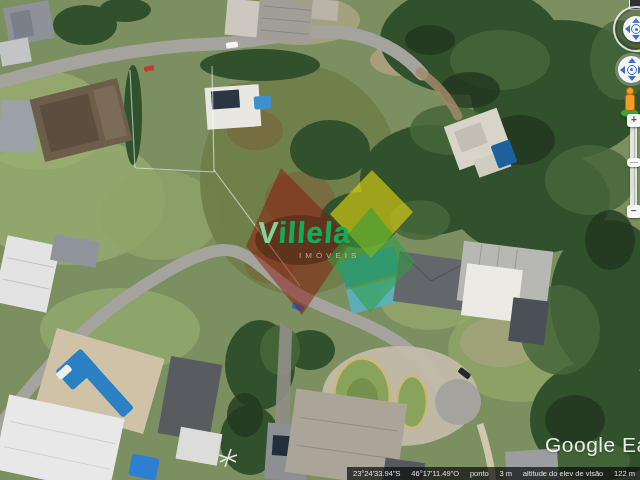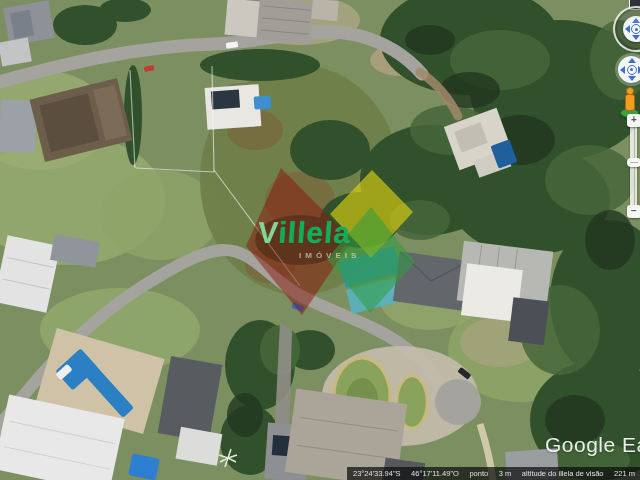--- a/index.html
+++ b/index.html
@@ -8,21 +8,21 @@
   .stage svg{display:block;}
   .layer{position:absolute;inset:0;}
 
   
   .wm{pointer-events:none;}
   .wm-name{position:absolute;left:258px;top:216px;font-size:30px;font-weight:bold;
            letter-spacing:1px;transform:skewX(-4deg);
            text-shadow:0 1px 1px rgba(0,60,25,.35),0 0 1px rgba(255,255,255,.4);}
   .wm-name .v{color:#7fd793;}
   .wm-name .rest{color:#0bb057;}
-  .wm-sub{position:absolute;left:299px;top:251px;font-size:8px;font-weight:bold;
+  .wm-sub{position:absolute;left:299px;top:251px;font-size:8px;font-weight:normal;
           letter-spacing:4px;color:rgba(230,250,235,.58);}
 
   
   .look-ring{position:absolute;left:613px;top:6px;width:42px;height:42px;border-radius:50%;
              border:2px solid rgba(255,255,255,.8);background:rgba(60,72,60,.28);
              box-shadow:inset 0 0 0 2px rgba(0,0,0,.18);}
   .look-inner{position:absolute;left:50%;top:50%;width:26px;height:26px;margin:-13px 0 0 -13px;
               border-radius:50%;background:#f2f4f6;box-shadow:0 1px 2px rgba(0,0,0,.35);}
   .north-tab{position:absolute;left:629px;top:-2px;width:11px;height:10px;border-radius:2px;
              background:#2f3338;border:1.5px solid #fff;}
@@ -288,17 +288,17 @@
     <div class="z-handle"></div>
     <div class="z-btn z-minus">−</div>
   </div>
 
   <div class="ge-logo">Google Earth</div>
   <div class="status-bar">
     <span>23°24'33.94"S</span>
     <span>46°17'11.49"O</span>
     <span>ponto</span>
     <span>3 m</span>
-    <span>altitude do illela de visão</span>
-    <span>221 m</span>
+    <span>altitude do elev de visão</span>
+    <span>122 m</span>
   </div>
 
 </div>
 
 </body></html>

